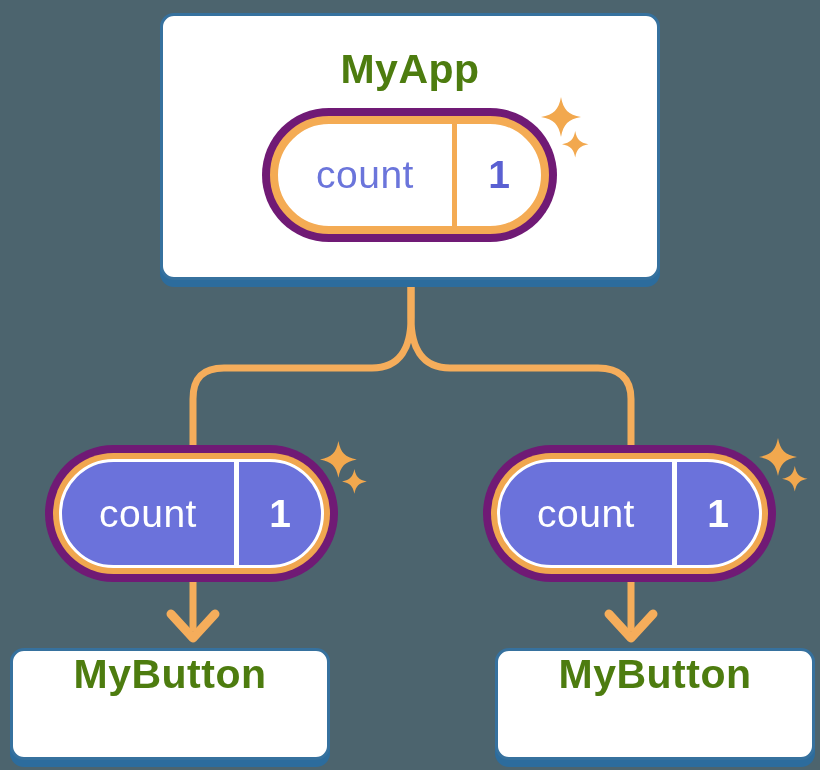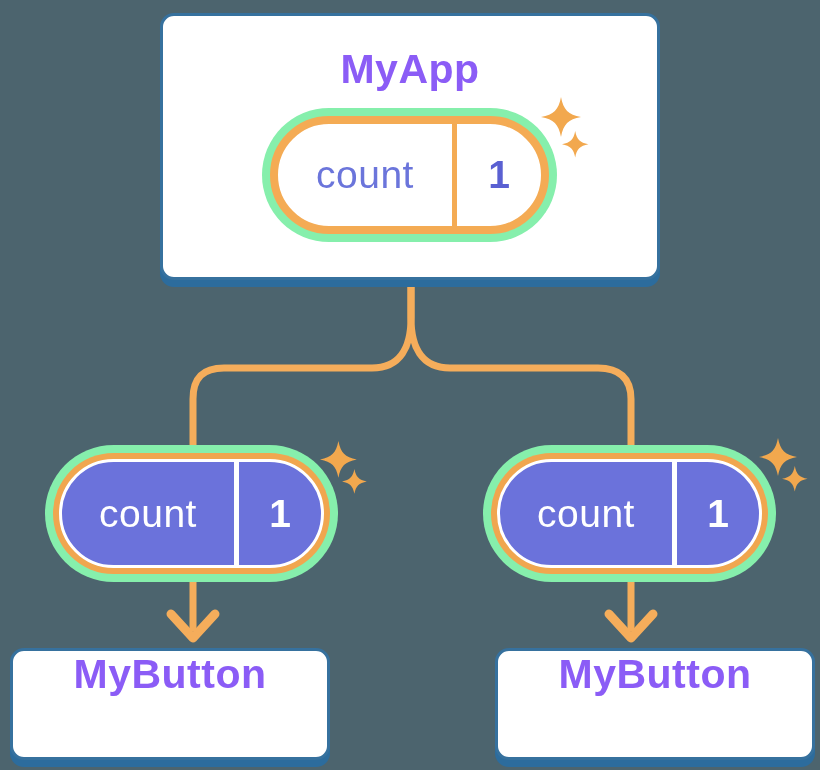--- a/index.html
+++ b/index.html
@@ -31,40 +31,40 @@
     z-index: 2;
   }
   .card-root {
     left: 160px; top: 13px;
     width: 500px; height: 267px;
   }
   .card-title {
     position: absolute;
     left: 0; right: 0;
     text-align: center;
-    color: #8b5cf6;
+    color: #4d7c0f;
     font-size: 41px;
     font-weight: 600;
     letter-spacing: 0.5px;
   }
   .card-root .card-title { top: 30px; }
   .card-leaf {
     width: 320px; height: 112px;
     display: flex;
     align-items: flex-start;
     justify-content: center;
   }
   .card-leaf-left  { left: 10px;  top: 648px; }
   .card-leaf-right { left: 495px; top: 648px; }
   .card-leaf .card-title { position: static; }
   
   .pill {
     position: absolute;
     border-radius: 999px;
-    background: #86efac;
+    background: #701a75;
     padding: 8px;
     z-index: 3;
   }
   .pill-app {
     left: 262px; top: 108px;
     width: 295px; height: 134px;
   }
   .pill-app .ring {
     width: 100%; height: 100%;
     border-radius: 999px;

